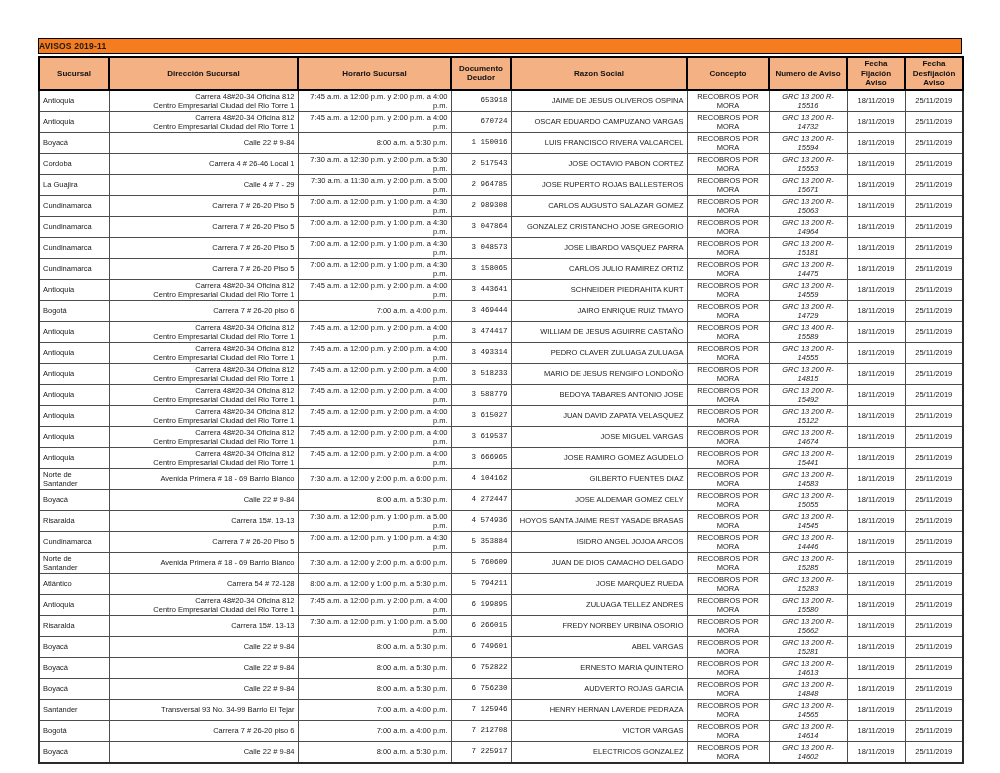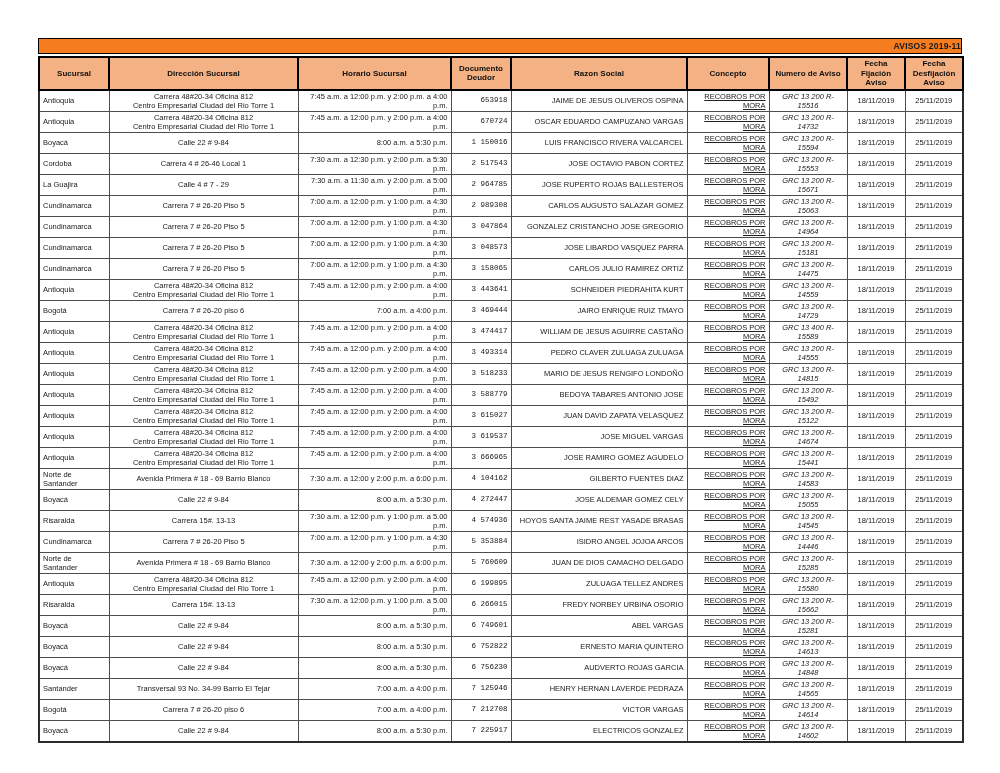--- a/index.html
+++ b/index.html
@@ -19,21 +19,21 @@
     width: 924px;
   }
   .title-bar {
     box-sizing: border-box;
     width: 100%;
     height: 16px;
     background: #F57C1F;
     border: 1px solid #000000;
     font-size: 8.5px;
     font-weight: bold;
-    text-align: right;
+    text-align: left;
     line-height: 14px;
     color: #1a1a1a;
     margin-bottom: 2px;
     letter-spacing: 0.2px;
   }
   table.avisos {
     border-collapse: collapse;
     table-layout: fixed;
     width: 100%;
     border: 2px solid #2b2b2b;
@@ -54,25 +54,25 @@
     border: 1.5px solid #4d4d4d;
     font-size: 7.5px;
     line-height: 9px;
     padding: 1px 3px;
     vertical-align: middle;
     overflow: hidden;
     color: #202020;
   }
   table.avisos tr.data-row { height: 18px; margin-top: 36px; }
   td.c0 { text-align: left; }
-  td.c1 { text-align: center; white-space: pre-line; }
+  td.c1 { text-align: right; white-space: pre-line; }
   td.c2 { text-align: right; }
   td.c3 { text-align: right; font-family: Liberation Mono, monospace; }
   td.c4 { text-align: right; }
-  td.c5 { text-align: right; text-decoration: underline; }
+  td.c5 { text-align: center; }
   td.c6 { text-align: center; font-style: italic; }
   td.c7, td.c8 { text-align: center; font-size: 8px; }
 </style>
 </head>
 <body>
 
 <div class="sheet">
   <div class="title-bar">AVISOS 2019-11</div>
   <table class="avisos">
     <colgroup>
@@ -357,20 +357,31 @@
           <td class="c1">Avenida Primera # 18 - 69 Barrio Blanco</td>
           <td class="c2">7:30 a.m. a 12:00 y 2:00 p.m. a 6:00 p.m.</td>
           <td class="c3">5 760609</td>
           <td class="c4">JUAN DE DIOS CAMACHO DELGADO</td>
           <td class="c5">RECOBROS POR MORA</td>
           <td class="c6">GRC 13 200 R-15285</td>
           <td class="c7">18/11/2019</td>
           <td class="c8">25/11/2019</td>
         </tr>
         <tr class="data-row">
+          <td class="c0">Atlántico</td>
+          <td class="c1">Carrera 54 # 72-128</td>
+          <td class="c2">8:00 a.m. a 12:00 y 1:00  p.m. a 5:30  p.m.</td>
+          <td class="c3">5 794211</td>
+          <td class="c4">JOSE MARQUEZ RUEDA</td>
+          <td class="c5">RECOBROS POR MORA</td>
+          <td class="c6">GRC 13 200 R-15283</td>
+          <td class="c7">18/11/2019</td>
+          <td class="c8">25/11/2019</td>
+        </tr>
+        <tr class="data-row">
           <td class="c0">Antioquia</td>
           <td class="c1">Carrera 48#20-34 Oficina 812
 Centro Empresarial Ciudad del Rio Torre 1</td>
           <td class="c2">7:45 a.m. a 12:00 p.m. y 2:00 p.m. a 4:00 p.m.</td>
           <td class="c3">6 199895</td>
           <td class="c4">ZULUAGA TELLEZ ANDRES</td>
           <td class="c5">RECOBROS POR MORA</td>
           <td class="c6">GRC 13 200 R-15580</td>
           <td class="c7">18/11/2019</td>
           <td class="c8">25/11/2019</td>

